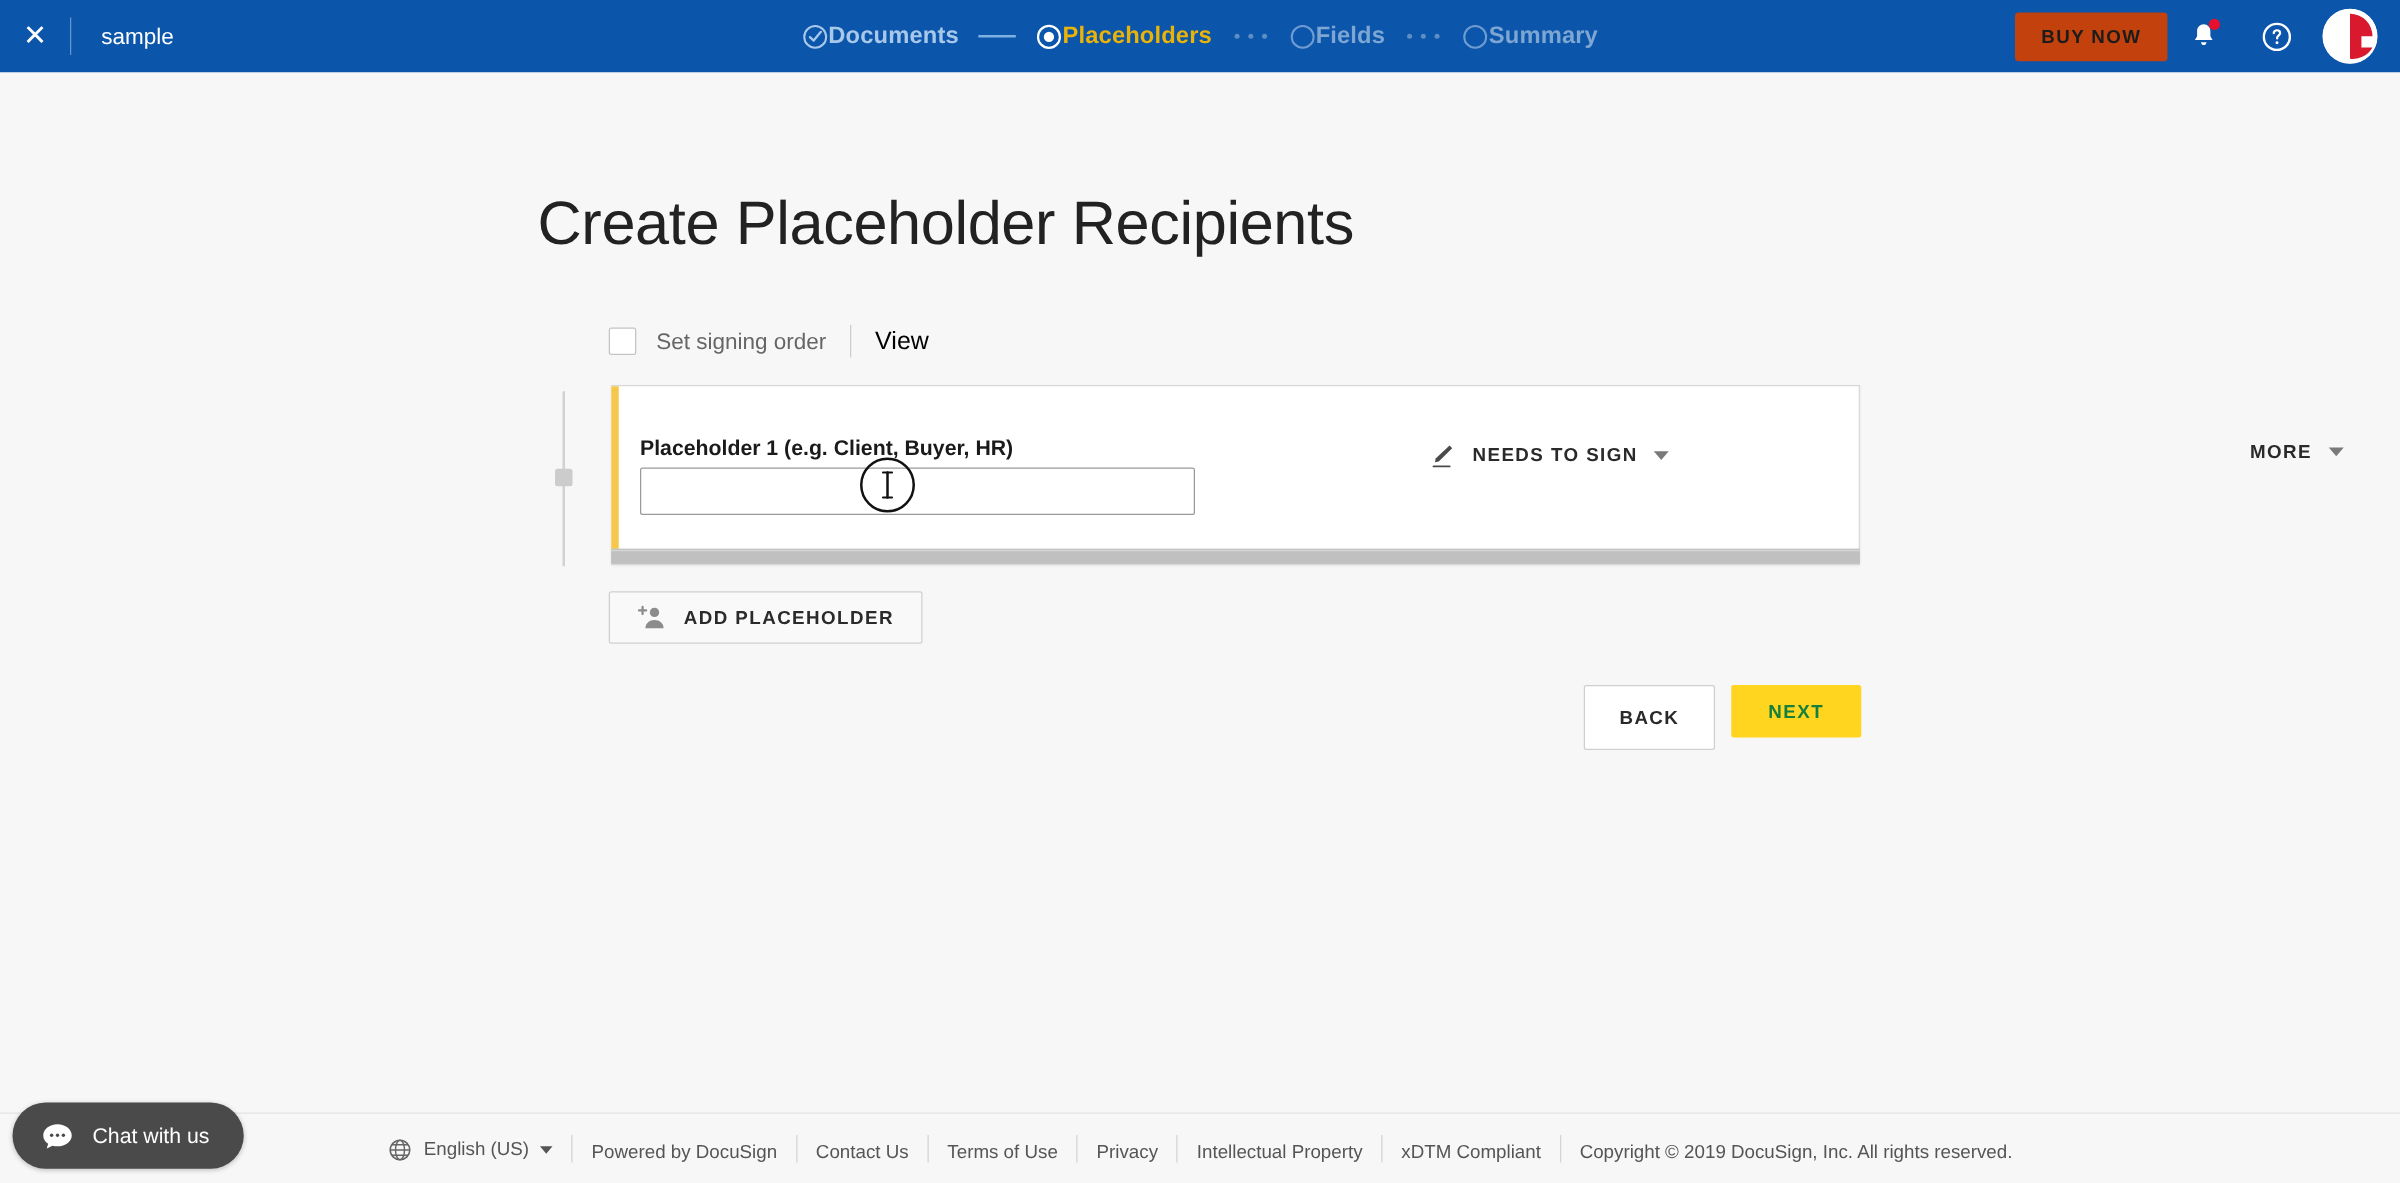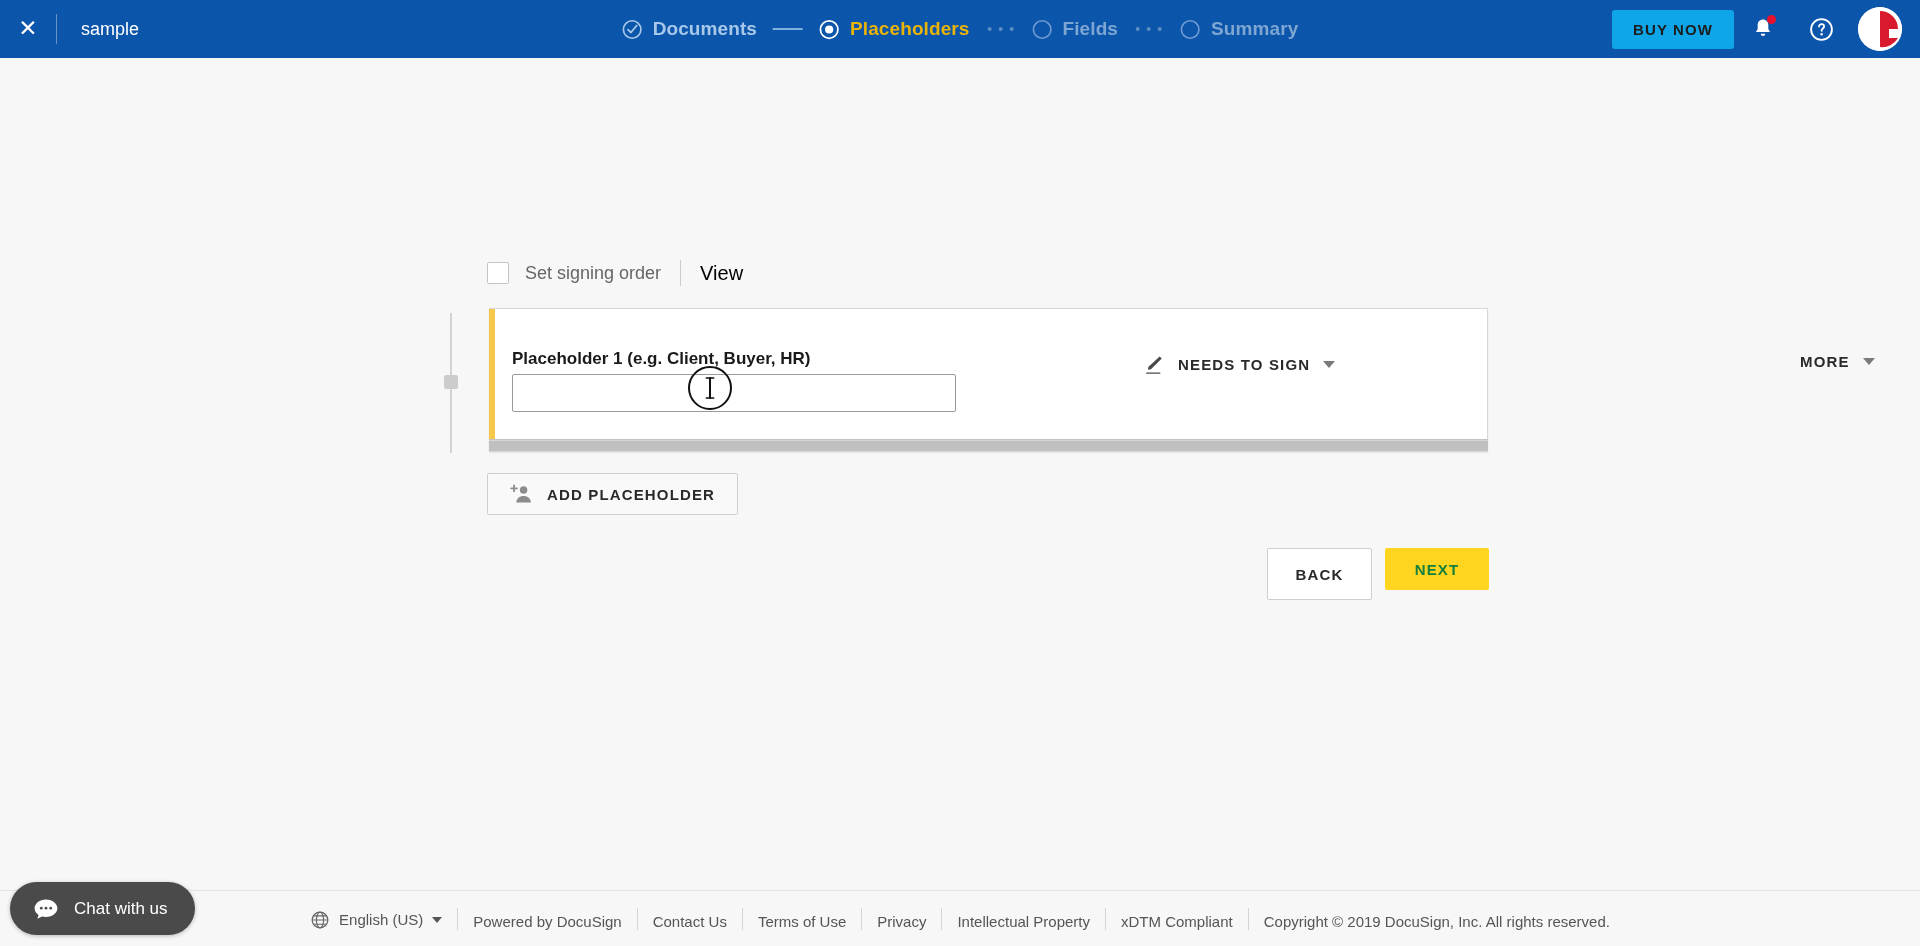--- a/index.html
+++ b/index.html
@@ -49,21 +49,20 @@
     position: absolute;
     left: 50%;
     transform: translateX(-50%);
     display: flex;
     align-items: center;
     height: 100%;
   }
   .step {
     display: flex;
     align-items: center;
-    gap: 10px;
     cursor: pointer;
     white-space: nowrap;
   }
   .step-label {
     font-size: 19px;
     font-weight: bold;
     letter-spacing: 0.1px;
   }
   .step.done .step-label   { color: #a8c8ea; }
   .step.active .step-label { color: #eab308; }
@@ -85,21 +84,21 @@
     background: #5e8fc4; display: block;
   }
 
   .hdr-right {
     position: absolute;
     right: 0; top: 0; height: 100%;
     display: flex; align-items: center; gap: 0;
     padding-right: 14px;
   }
   .buy-now {
-    background: #0ea5e9;
+    background: #c2410c;
     color: #1c1c1c;
     font-size: 15px;
     font-weight: bold;
     letter-spacing: 1.1px;
     border: none;
     border-radius: 3px;
     padding: 11px 21px;
     cursor: pointer;
     font-family: "Liberation Sans", sans-serif;
   }
@@ -529,20 +528,21 @@
         <circle cx="22" cy="22" r="22" fill="#ffffff"></circle>
         <path d="M22 22 L22 4 A18 18 0 0 1 40 22 L31 22 L31 31 L22 31 Z" fill="#d8192e"></path>
         <path d="M22 22 L31 22 L31 31 L40 31 A18 18 0 0 1 22 40 Z" fill="#d8192e"></path>
       </svg>
     </div>
   </div>
 </div>
 
 <div class="main">
 
+  <h1 class="page-title">Create Placeholder Recipients</h1>
 
   <div class="signing-order-row">
     <div class="so-checkbox"></div>
     <span class="so-label">Set signing order</span>
     <span class="so-sep"></span>
     <span class="so-view">View</span>
   </div>
 
   <div class="drag-rail">
     <div class="drag-rail-line"></div>

